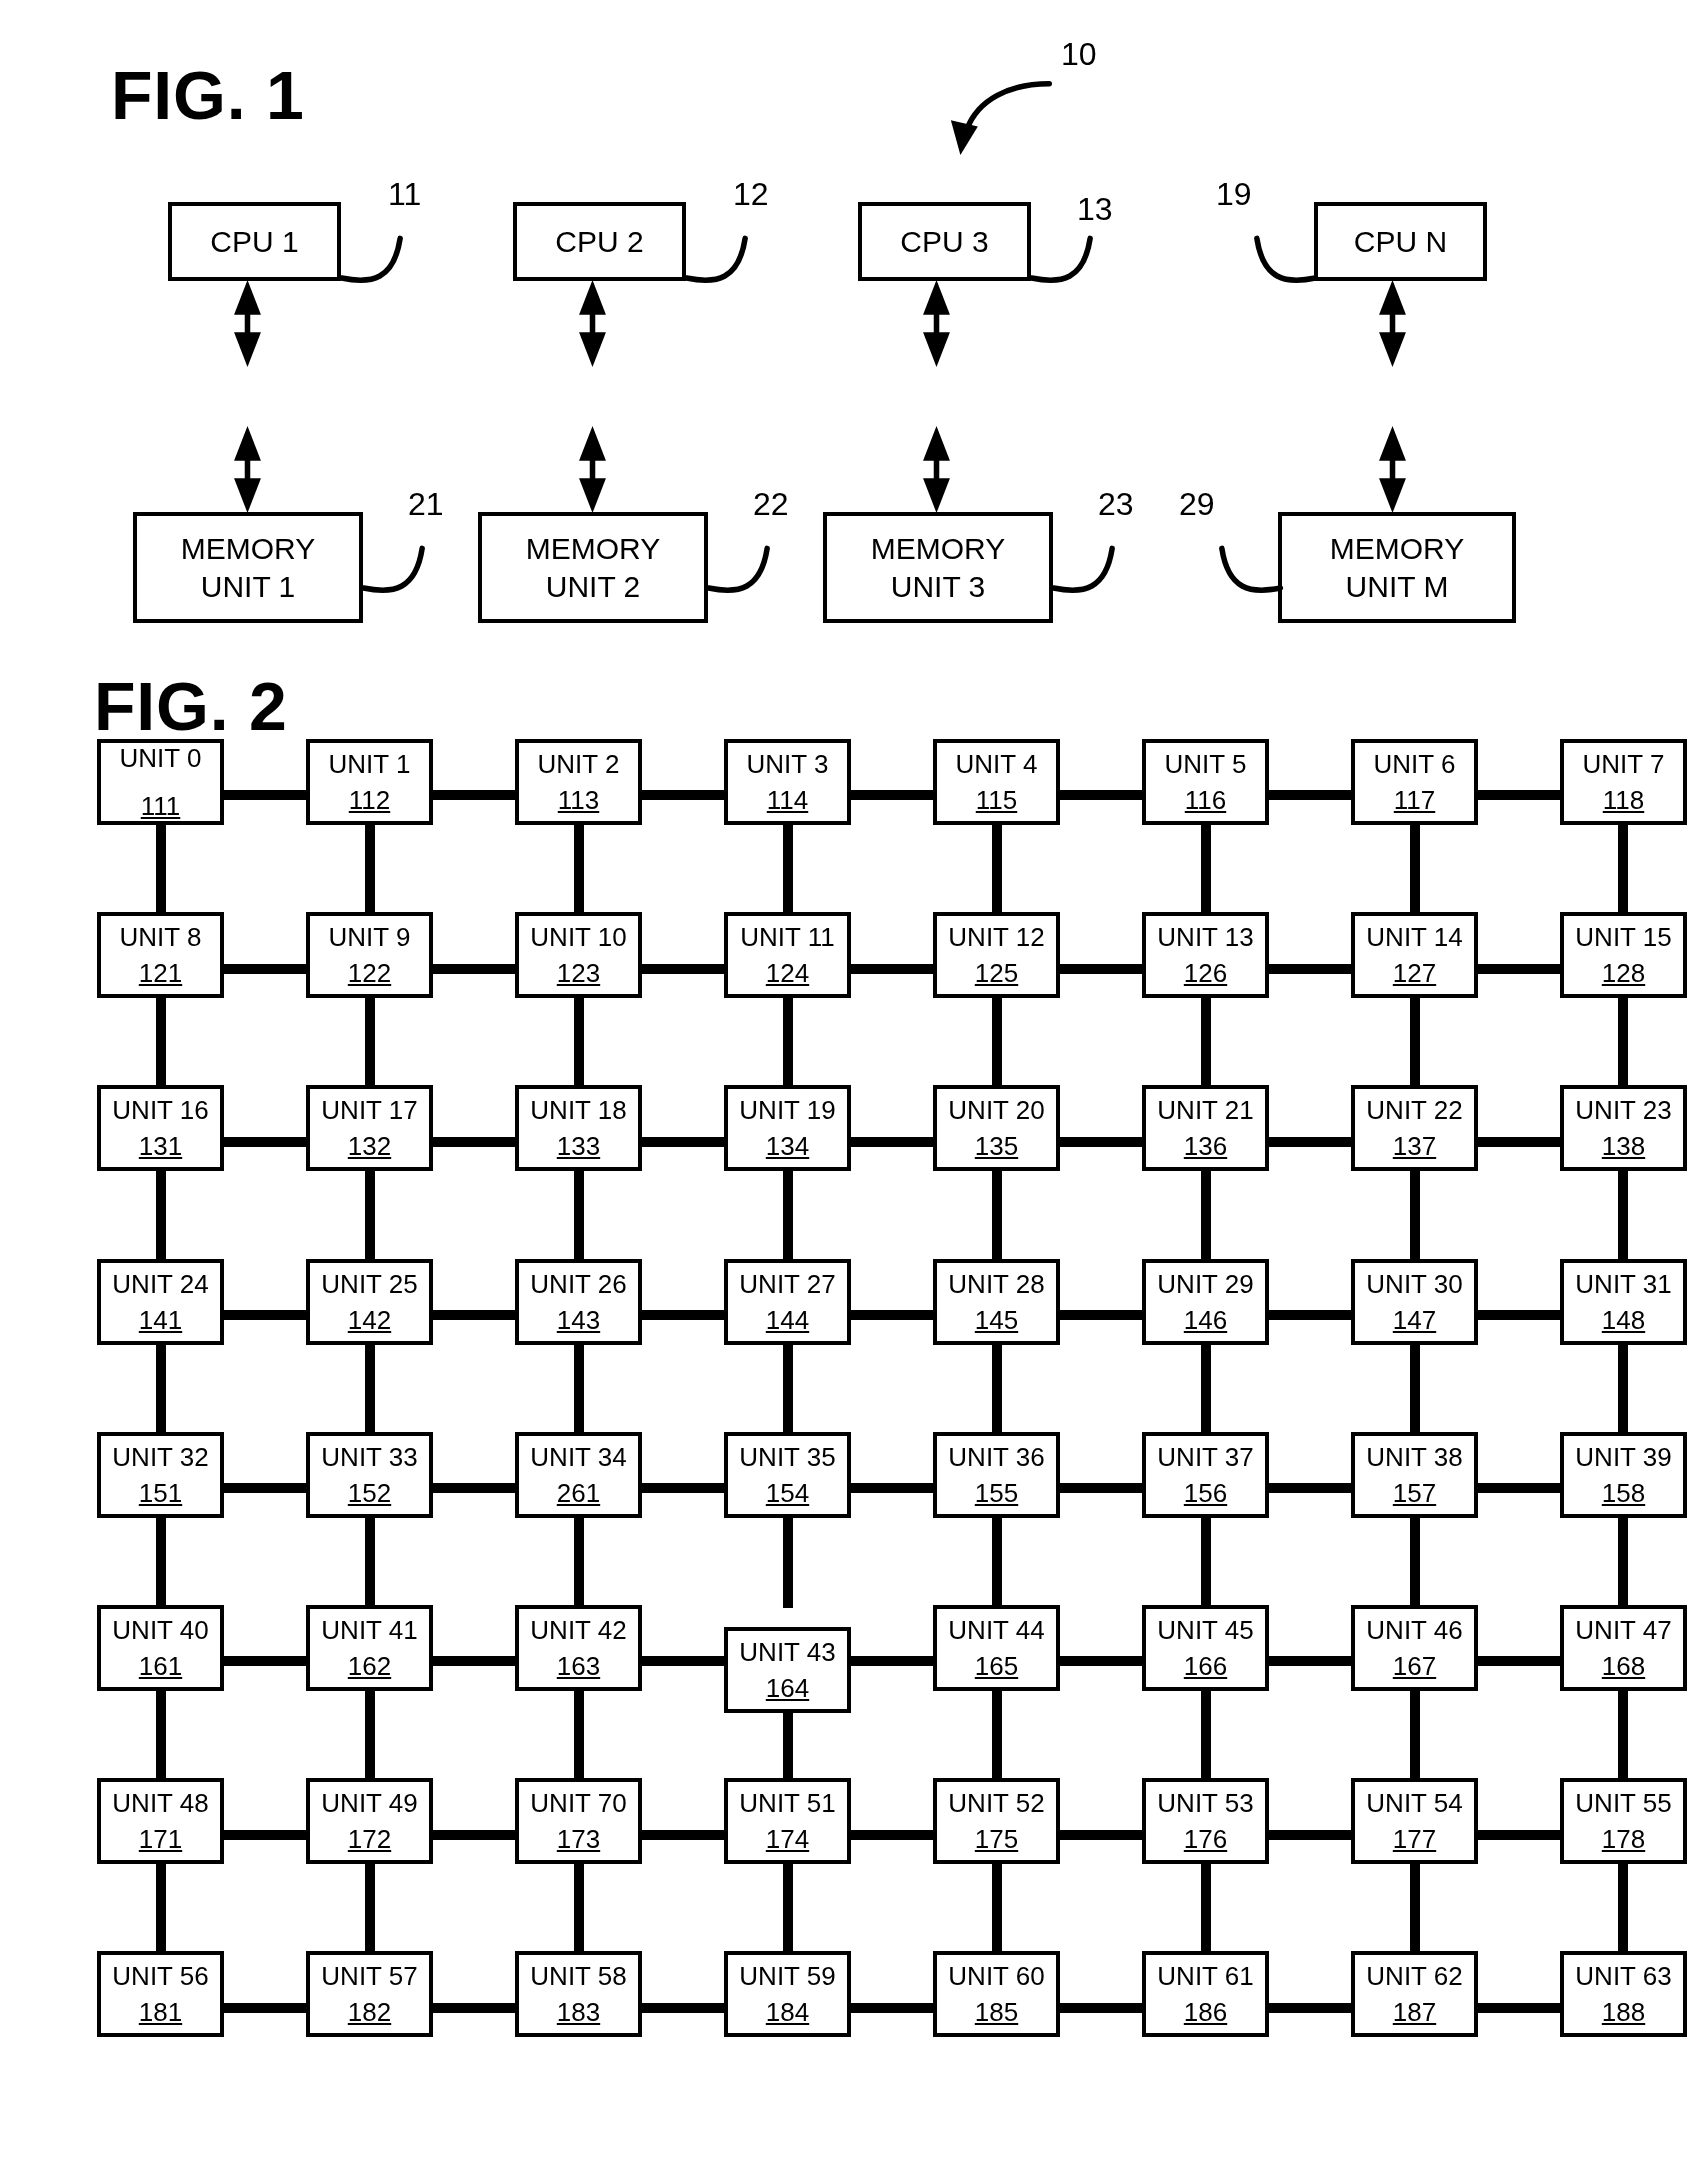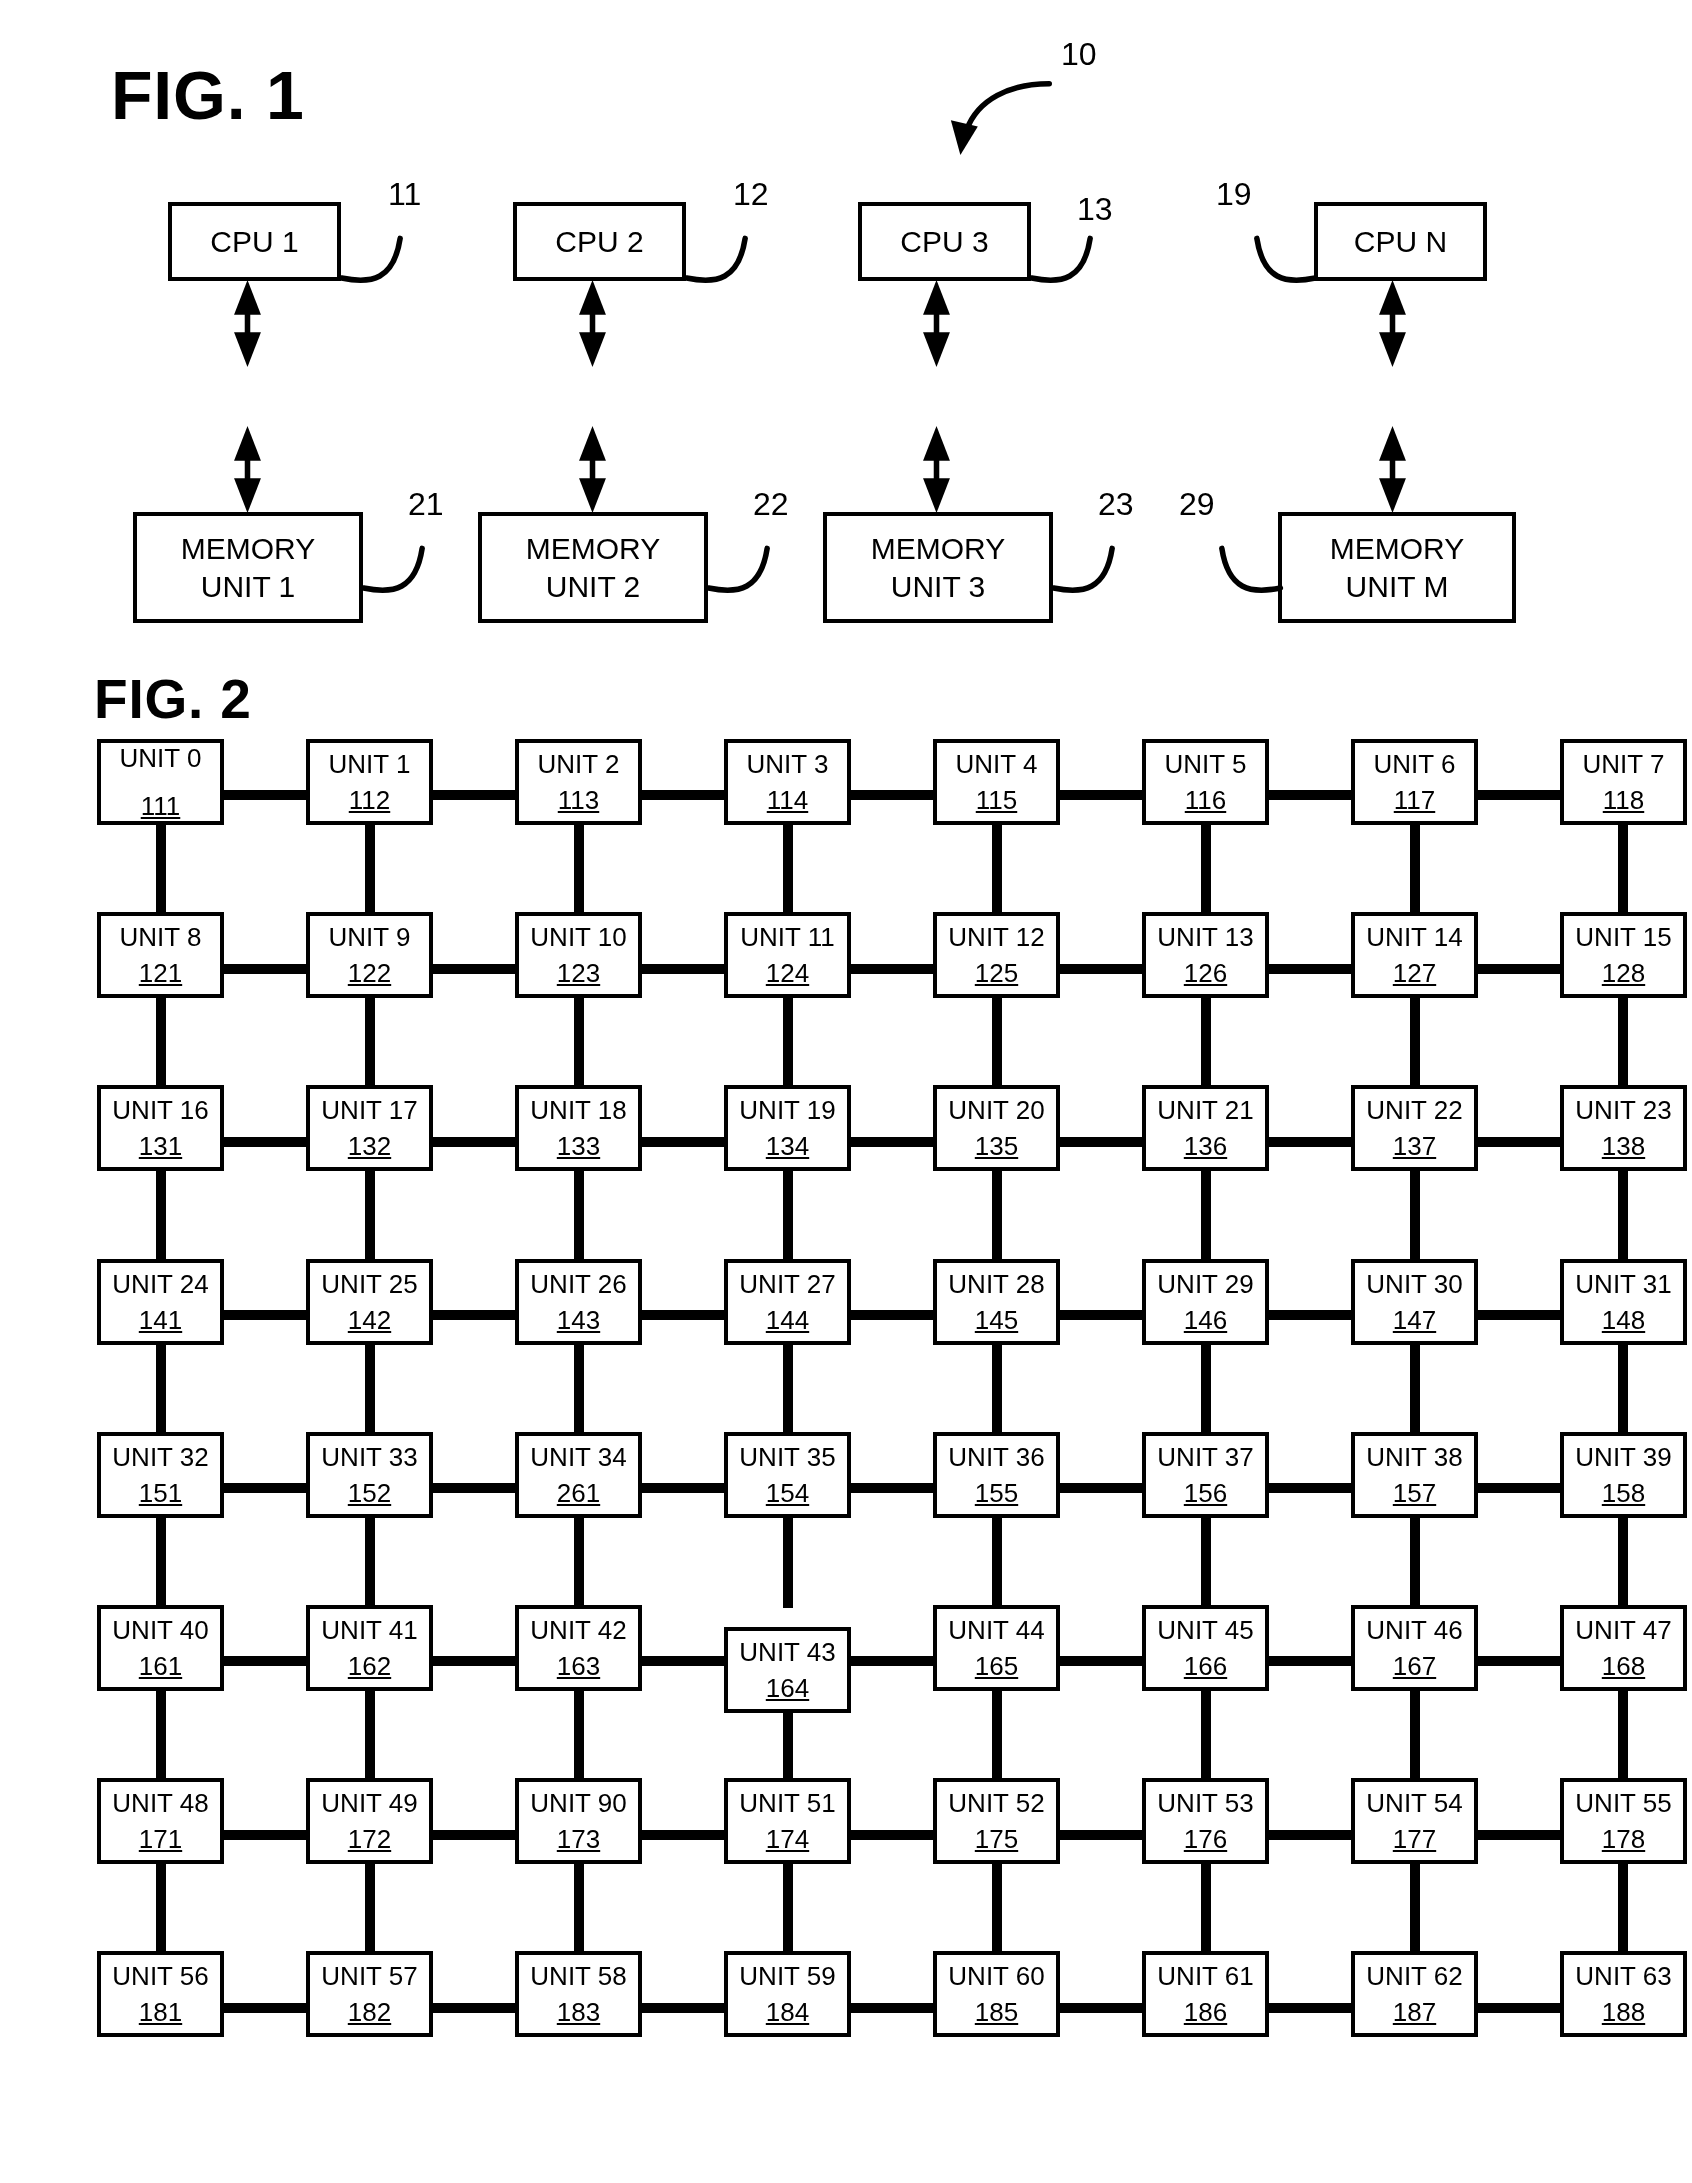--- a/index.html
+++ b/index.html
@@ -19,21 +19,21 @@
   
   .fig-title {
     position: absolute;
     font-family: "Liberation Sans", sans-serif;
     font-weight: bold;
     letter-spacing: 0.8px;
     color: #000;
     white-space: nowrap;
   }
   #fig1-title { left: 111px; top: 56px;  font-size: 68px; }
-  #fig2-title { left: 94px; top: 667px; font-size: 55px; }
+  #fig2-title { left: 94px; top: 667px; font-size: 68px; }
 
   
   #fig1 {
     position: absolute;
     left: 0; top: 0;
     width: 1692px;
     height: 636px;
   }
   .f1box {
     position: absolute;
@@ -551,21 +551,21 @@
       </div>
       <div class="hconn" style="left: 124px; top: 1091px; width: 88px;"></div>
       <div class="vconn" style="left: 59px; top: 1122px; height: 94px;"></div>
       <div class="cell" style="left: 209px; top: 1039px;">
         <div class="unit-label">UNIT 49</div>
         <div class="unit-ref">172</div>
       </div>
       <div class="hconn" style="left: 333px; top: 1091px; width: 88px;"></div>
       <div class="vconn" style="left: 268px; top: 1122px; height: 94px;"></div>
       <div class="cell" style="left: 418px; top: 1039px;">
-        <div class="unit-label">UNIT 90</div>
+        <div class="unit-label">UNIT 70</div>
         <div class="unit-ref">173</div>
       </div>
       <div class="hconn" style="left: 542px; top: 1091px; width: 88px;"></div>
       <div class="vconn" style="left: 477px; top: 1122px; height: 94px;"></div>
       <div class="cell" style="left: 627px; top: 1039px;">
         <div class="unit-label">UNIT 51</div>
         <div class="unit-ref">174</div>
       </div>
       <div class="hconn" style="left: 751px; top: 1091px; width: 88px;"></div>
       <div class="vconn" style="left: 686px; top: 1122px; height: 94px;"></div>

